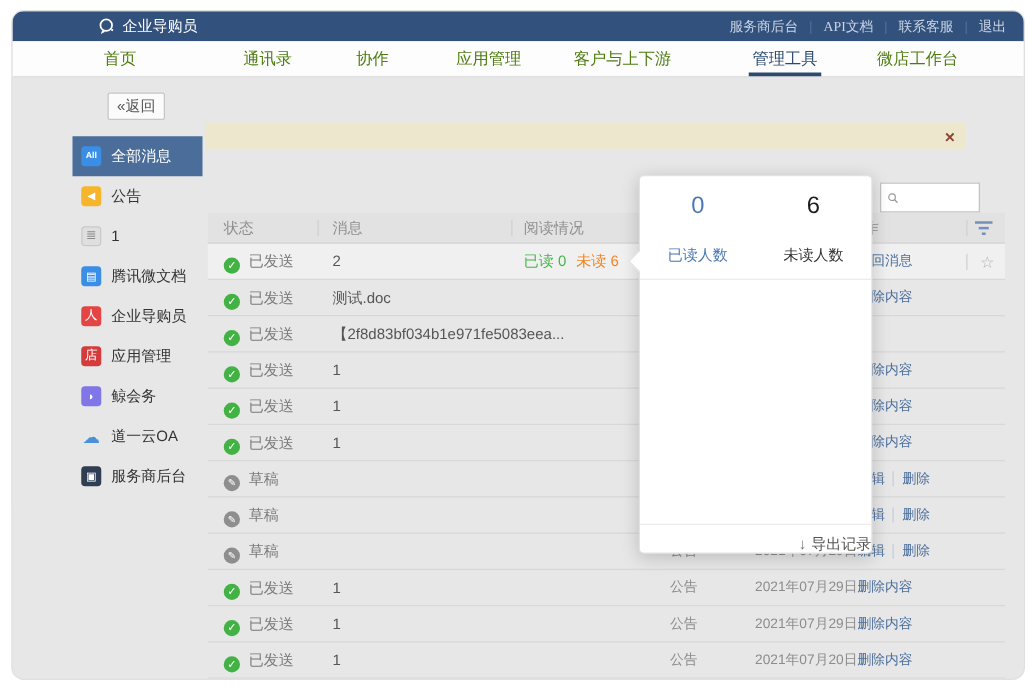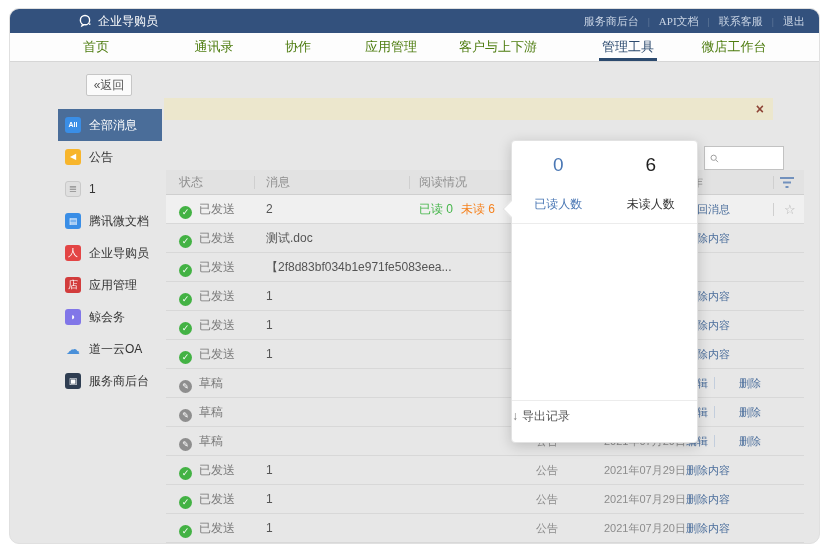--- a/index.html
+++ b/index.html
@@ -69,34 +69,34 @@
   .sico.sent { background:#43b244; }
   .sico.draft { background:#8e8e8e; font-size:8px; }
   .c-msg { left:100px; color:#555; }
   .c-read { left:253px; cursor:pointer; }
   .r-read { color:#44b549; text-decoration:none; margin-right:8px; }
   .r-unread { color:#f5821f; text-decoration:none; }
   .c-type { left:370px; color:#8c8c8c; font-size:11px; }
   .c-date { left:438px; color:#8c8c8c; font-size:11px; }
   .c-act { left:520px; font-size:11px; }
   .c-act a { color:#4a6d9b; cursor:pointer; text-decoration:none; }
-  .c-act a.second { margin-left:6px; padding-left:24px; border-left:1px solid #c3cedd; }
+  .c-act a.second { margin-left:6px; padding-left:7px; border-left:1px solid #c3cedd; }
   .c-star { left:618px; color:#b5b5b5; font-size:13px; cursor:pointer; }
   .rowdiv { left:607px; top:8px; }
   .filter-ico { position:absolute; left:613px; top:6px; cursor:pointer; }
   
   .popup { position:absolute; left:501px; top:131px; width:187px; height:303px; background:#fff; border:1px solid #e2e2e2; border-radius:4px; box-shadow:0 3px 14px rgba(0,0,0,.18); z-index:40; }
   .tail { position:absolute; left:-7px; top:62px; width:12px; height:12px; background:#fff; transform:rotate(45deg); border-left:1px solid #e2e2e2; border-bottom:1px solid #e2e2e2; }
   .stats { display:flex; padding:13px 0 10px; border-bottom:1px solid #ececec; }
   .stat { flex:1; text-align:center; }
   .stat .num { font-size:19px; display:block; }
   .stat .lbl { font-size:12px; display:block; margin-top:20px; }
   .stat.read .num, .stat.read .lbl { color:#4a77b4; }
   .stat.unread .num { color:#1f1f1f; } .stat.unread .lbl { color:#333; }
-  .popup-footer { position:absolute; left:0; right:0; bottom:0; height:42px; border-top:1px solid #ececec; text-align:left; line-height:31px; font-size:12px; color:#555; cursor:pointer; }
+  .popup-footer { position:absolute; left:0; right:0; bottom:0; height:23px; border-top:1px solid #ececec; text-align:right; line-height:31px; font-size:12px; color:#555; cursor:pointer; }
   .dl-arrow { color:#777; margin-right:4px; }
 </style>
 </head>
 <body>
 
 <div class="frame">
 
   <div class="topbar">
     <div class="brand">
       <span class="logo">

